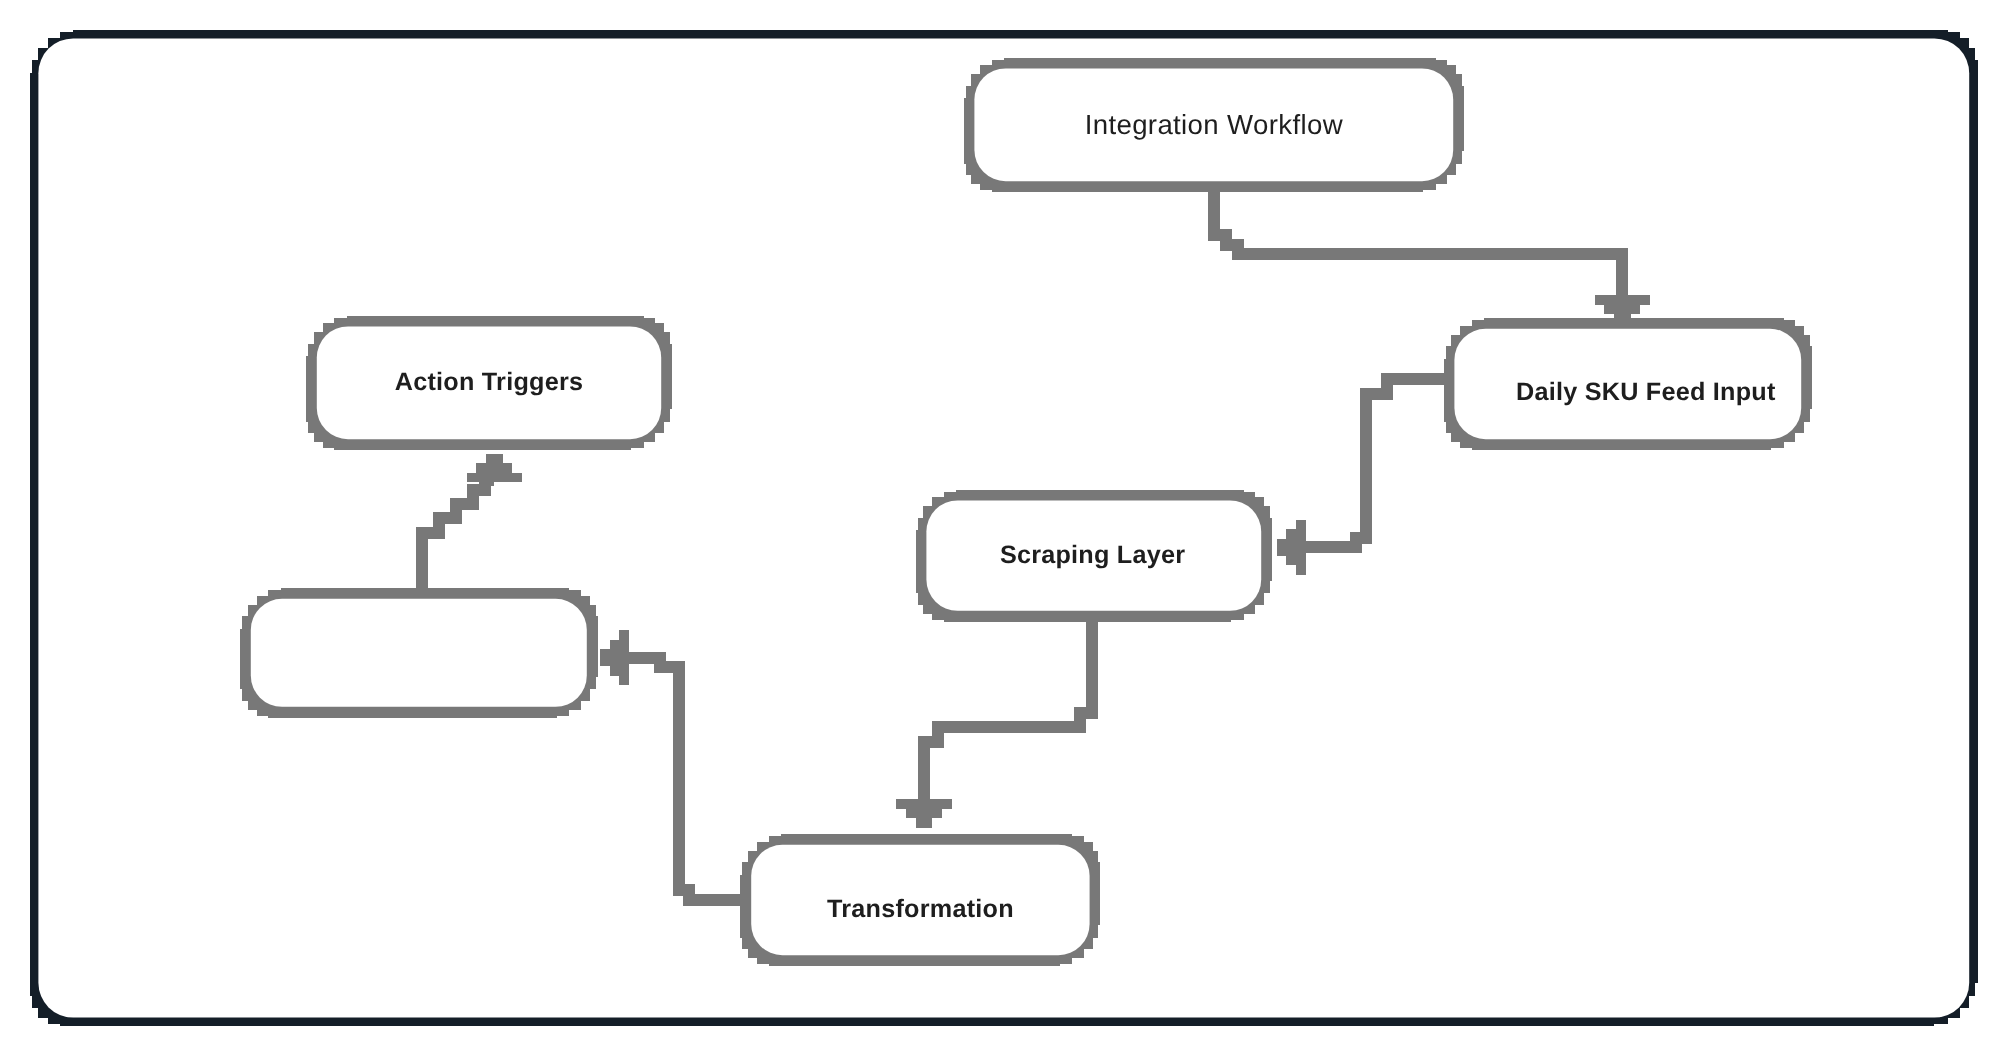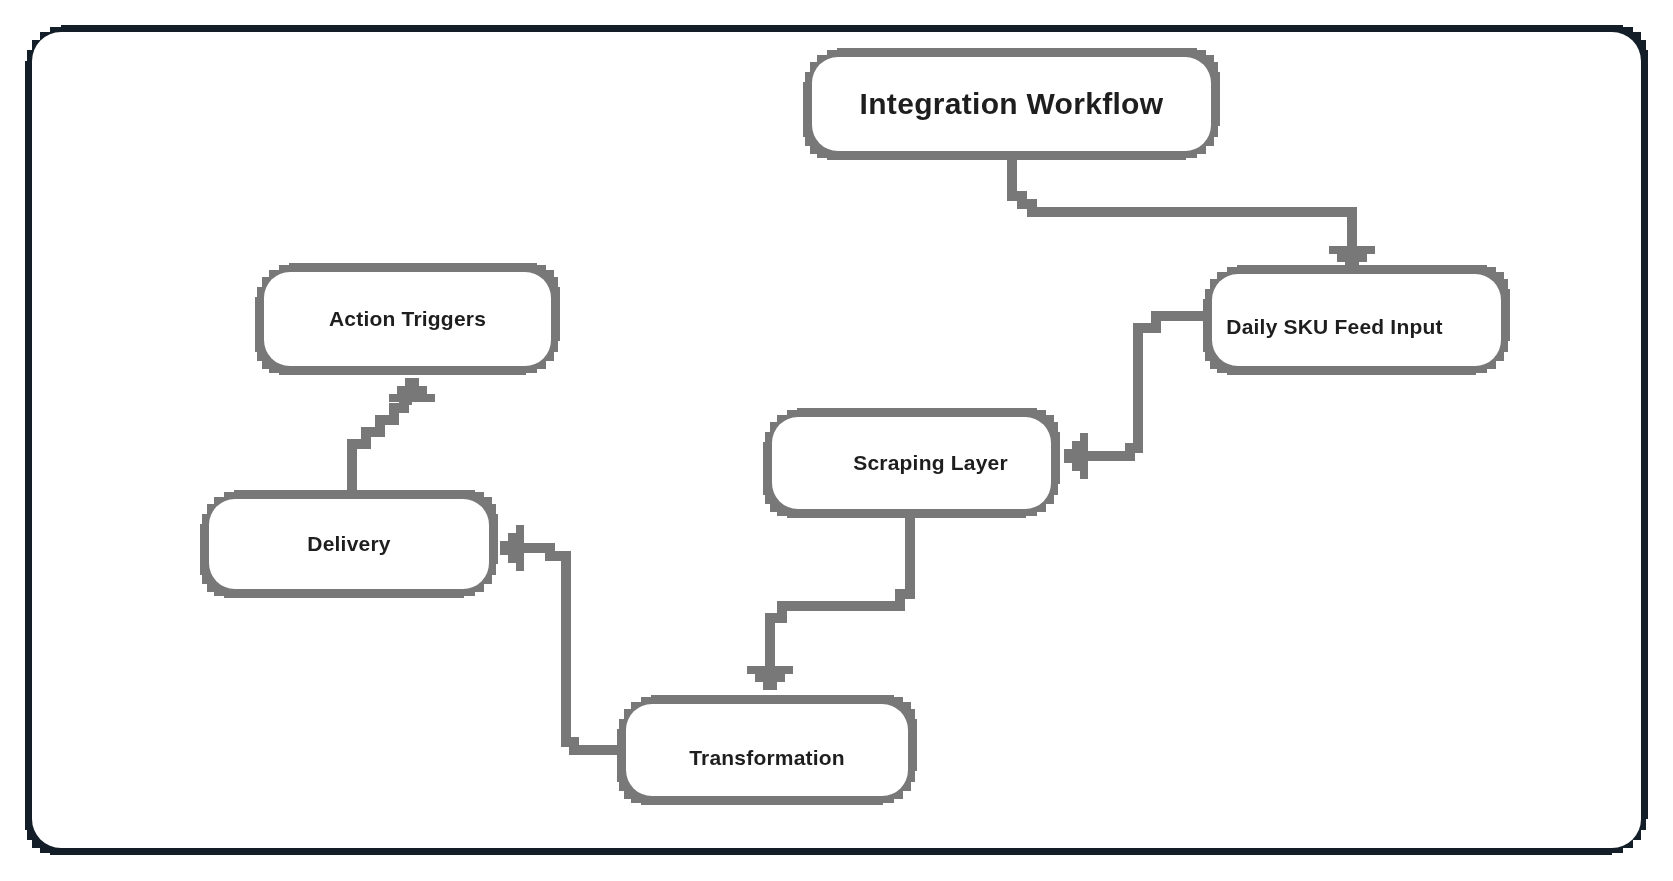--- a/index.html
+++ b/index.html
@@ -14,21 +14,21 @@
   .node-label{
     position:absolute;
     display:flex;align-items:center;justify-content:center;
     text-align:center;
     color:var(--text,#1e1e1e);
     font-size:21px;font-weight:600;
     letter-spacing:.2px;
     pointer-events:none;
     white-space:nowrap;
   }
-  .node-label.title{font-size:30px;font-weight:700;letter-spacing:.3px;}
+  .node-label.title{font-size:23px;font-weight:400;letter-spacing:.3px;}
 </style>
 </head>
 <body>
 
 <div class="canvas">
   <svg id="diagram-svg" viewBox="0 0 1673 881">
       <path d="M25.0 61.0 H26.8 V49.9 H31.9 V39.8 H39.8 V31.9 H49.9 V26.8 H61.0 V25.0 H1612.0 V25.0 H1623.1 V26.8 H1633.2 V31.9 H1641.1 V39.8 H1646.2 V49.9 H1648.0 V61.0 H1648.0 V819.0 H1646.2 V830.1 H1641.1 V840.2 H1633.2 V848.1 H1623.1 V853.2 H1612.0 V855.0 H61.0 V855.0 H49.9 V853.2 H39.8 V848.1 H31.9 V840.2 H26.8 V830.1 H25.0 V819.0 H25.0 V61.0 Z" fill="#141e28" shape-rendering="crispEdges"></path>
       <rect x="32" y="32" width="1609" height="816" rx="29" fill="#ffffff"></rect>
       <path d="M1012 160 V196 H1022 V204 H1032 V212 H1352 V246" fill="none" stroke="#787878" stroke-width="10" shape-rendering="crispEdges" stroke-linecap="butt"></path>
       <path d="M1345 262 h14 v8 h-14 Z M1337 254 h30 v8 h-30 Z M1329 246 h46 v8 h-46 Z " fill="#787878" shape-rendering="crispEdges"></path>
@@ -48,18 +48,17 @@
       <rect x="264" y="272" width="287" height="94" rx="26" fill="#ffffff"></rect>
       <path d="M763.0 442.0 H764.7 V431.5 H769.5 V422.0 H777.0 V414.5 H786.5 V409.7 H797.0 V408.0 H1026.0 V408.0 H1036.5 V409.7 H1046.0 V414.5 H1053.5 V422.0 H1058.3 V431.5 H1060.0 V442.0 H1060.0 V484.0 H1058.3 V494.5 H1053.5 V504.0 H1046.0 V511.5 H1036.5 V516.3 H1026.0 V518.0 H797.0 V518.0 H786.5 V516.3 H777.0 V511.5 H769.5 V504.0 H764.7 V494.5 H763.0 V484.0 H763.0 V442.0 Z" fill="#787878" shape-rendering="crispEdges"></path>
       <rect x="772" y="417" width="279" height="92" rx="26" fill="#ffffff"></rect>
       <path d="M200.0 524.0 H201.7 V513.5 H206.5 V504.0 H214.0 V496.5 H223.5 V491.7 H234.0 V490.0 H464.0 V490.0 H474.5 V491.7 H484.0 V496.5 H491.5 V504.0 H496.3 V513.5 H498.0 V524.0 H498.0 V564.0 H496.3 V574.5 H491.5 V584.0 H484.0 V591.5 H474.5 V596.3 H464.0 V598.0 H234.0 V598.0 H223.5 V596.3 H214.0 V591.5 H206.5 V584.0 H201.7 V574.5 H200.0 V564.0 H200.0 V524.0 Z" fill="#787878" shape-rendering="crispEdges"></path>
       <rect x="209" y="499" width="280" height="90" rx="26" fill="#ffffff"></rect>
       <path d="M617.0 729.0 H618.7 V718.5 H623.5 V709.0 H631.0 V701.5 H640.5 V696.7 H651.0 V695.0 H883.0 V695.0 H893.5 V696.7 H903.0 V701.5 H910.5 V709.0 H915.3 V718.5 H917.0 V729.0 H917.0 V771.0 H915.3 V781.5 H910.5 V791.0 H903.0 V798.5 H893.5 V803.3 H883.0 V805.0 H651.0 V805.0 H640.5 V803.3 H631.0 V798.5 H623.5 V791.0 H618.7 V781.5 H617.0 V771.0 H617.0 V729.0 Z" fill="#787878" shape-rendering="crispEdges"></path>
       <rect x="626" y="704" width="282" height="92" rx="26" fill="#ffffff"></rect>
     </svg>
 
   <div class="node-label title" style="left: 803px; top: 48px; width: 417px; height: 112px;">Integration Workflow</div>
-  <div class="node-label" style="left: 1181px; top: 265px; width: 307px; height: 124px;">Daily SKU Feed Input</div>
+  <div class="node-label" style="left: 1218px; top: 265px; width: 307px; height: 124px;">Daily SKU Feed Input</div>
   <div class="node-label" style="left: 255px; top: 263px; width: 305px; height: 112px; border-radius: 21px;">Action Triggers</div>
-  <div class="node-label" style="left: 763px; top: 408px; width: 295px; height: 110px; padding-left: 20px;">Scraping Layer</div>
-  <div class="node-label" style="left: 200px; top: 490px; width: 298px; height: 108px;">Delivery</div>
+  <div class="node-label" style="left: 763px; top: 408px; width: 295px; height: 110px;">Scraping Layer</div>
   <div class="node-label" style="left: 617px; top: 695px; width: 300px; height: 126px;">Transformation</div>
 </div>
 
 </body></html>

